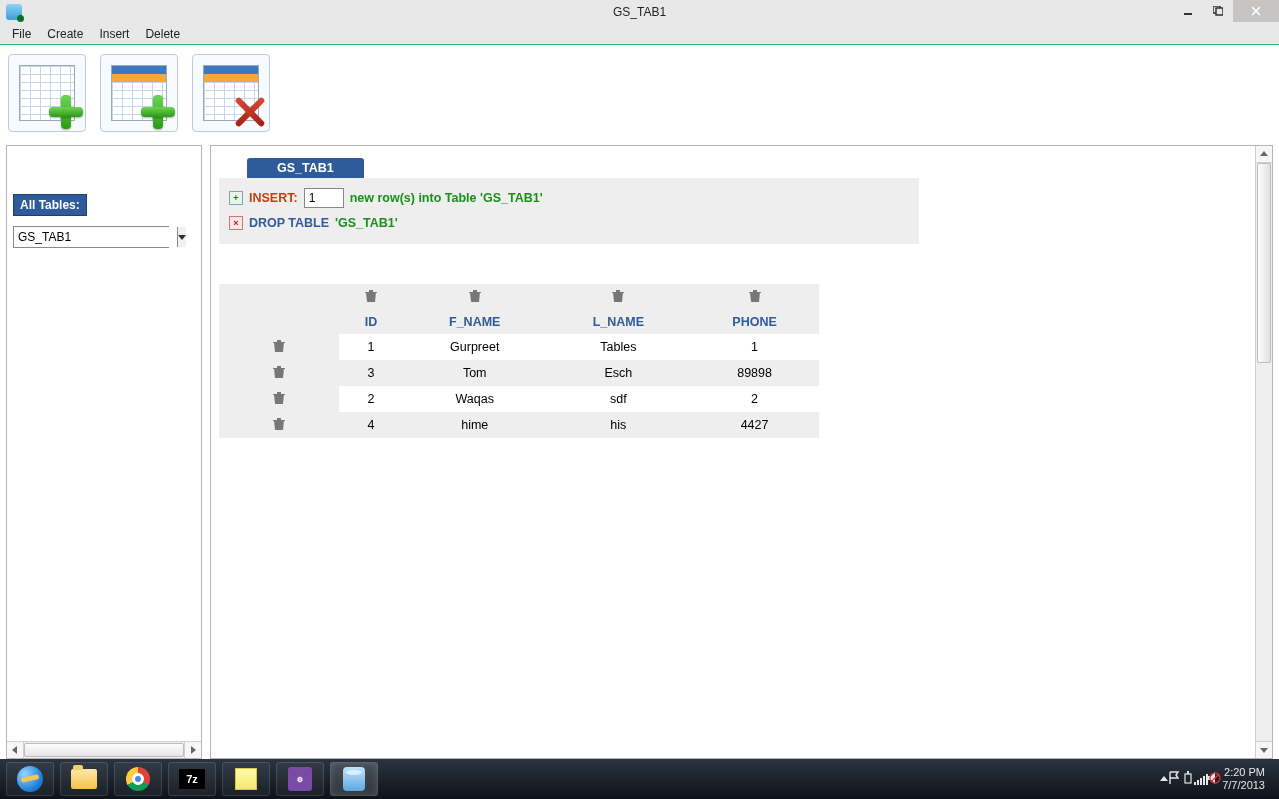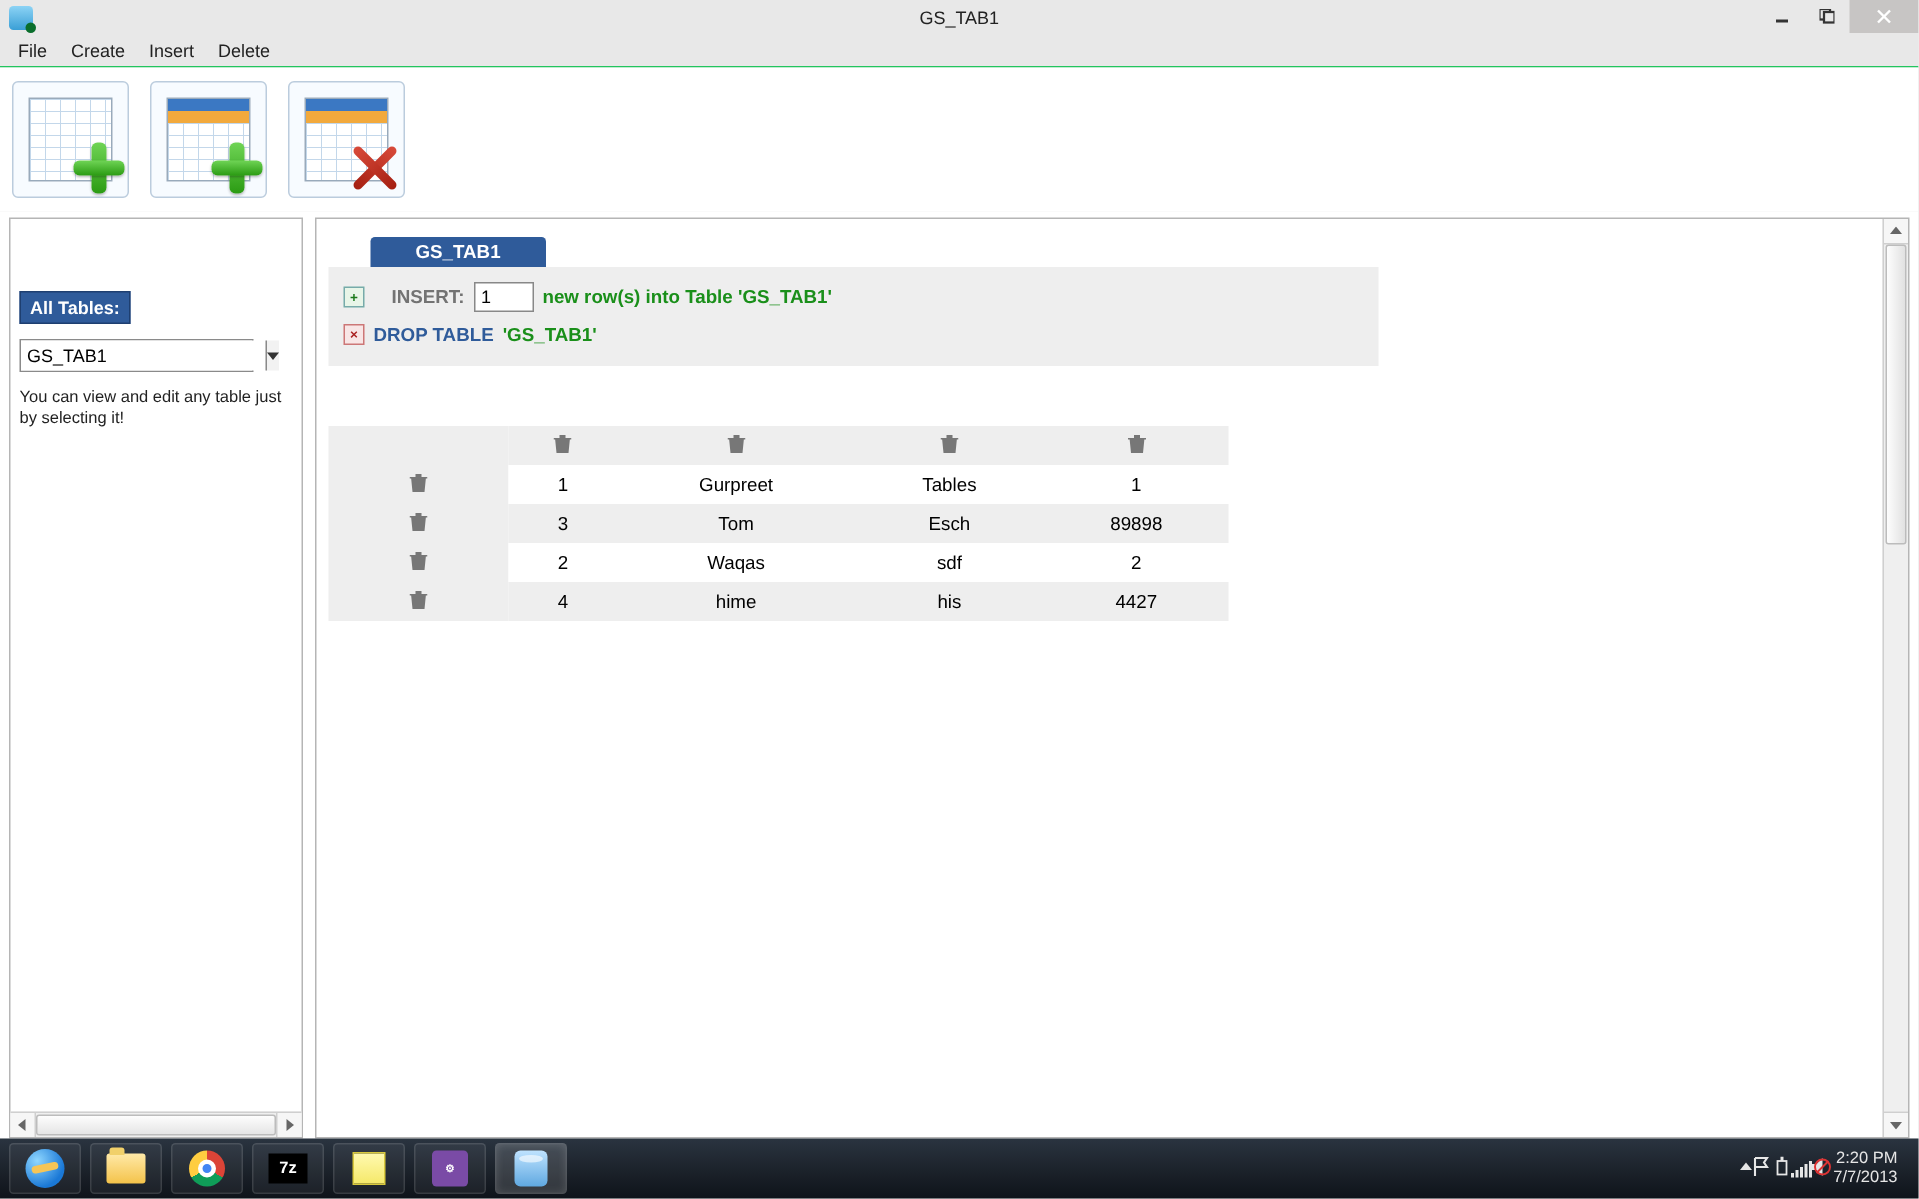--- a/index.html
+++ b/index.html
@@ -68,21 +68,21 @@
 .vscroll .vtrack { flex: 1; position: relative; }
 .vscroll .vthumb { position: absolute; left: 1px; right: 1px; top: 0; height: 200px; background: linear-gradient(90deg, #fdfdfd, #e1e1e1); border: 1px solid #bcbcbc; border-radius: 2px; }
 
 .panel { padding: 12px 8px 0 8px; }
 .tab-strip { margin-left: 28px; }
 .tab { display: inline-block; background: #2f5b9a; color: #fff; font-size: 12.5px; font-weight: bold; padding: 3px 30px; border-top-left-radius: 3px; border-top-right-radius: 3px; }
 .action-block { background: #eeeeee; padding: 6px 10px 10px 10px; width: 700px; }
 .action-row { display: flex; align-items: center; gap: 6px; padding: 4px 0; font-size: 12.5px; }
 .action-row .mini-icon { width: 14px; height: 14px; border: 1px solid #7aa; background: #e8f5e8; display: flex; align-items: center; justify-content: center; font-size: 9px; color: #1a7a1a; font-weight: bold; }
 .action-row .mini-icon.del { border-color: #c77; background: #f8e6e6; color: #a22; }
-.insert-label { color: #737373; font-weight: bold; margin-left: 12px; }
+.insert-label { color: #c2410c; font-weight: bold; }
 .insert-input { width: 40px; height: 20px; border: 1px solid #888; font-size: 12px; padding: 0 4px; text-align: left; }
 .green-text { color: #1a8f1a; font-weight: bold; }
 .drop-label { color: #2f5b9a; font-weight: bold; cursor: pointer; }
 .drop-table-name { color: #1a8f1a; font-weight: bold; }
 
 .select-bar { margin-top: 50px; background: #eeeeee; padding: 6px 8px; width: 700px; font-size: 12.5px; }
 .select-bar .kw { color: #9b1fa0; font-weight: bold; }
 .select-bar .tn { color: #1a8f1a; font-weight: bold; }
 
 .data-table { margin-top: 40px; width: 600px; border-collapse: collapse; font-size: 12.5px; }
@@ -188,21 +188,20 @@
       <div style="height:38px"></div>
       <div class="header-bar">All Tables:</div>
       <div class="combo">
         <input type="text" value="GS_TAB1" style="">
         <div class="arrow">
           <svg viewBox="0 0 8 8">
               <polygon points="0,2 8,2 4,7" fill="#333"></polygon>
             </svg>
         </div>
       </div>
-      <div class="hint">You can view and edit any table just by selecting it!</div>
     </div>
     <div class="sidebar-hscroll">
       <div class="sbtn">
           <svg width="6" height="8">
             <polygon points="5,0 5,8 0,4" fill="#666"></polygon>
           </svg>
         </div>
       <div class="track">
           <div class="thumb"></div>
         </div>
@@ -253,20 +252,27 @@
                     <svg viewBox="0 0 12 14">
                       <path d="M1 3h10l-1 10H2zM4 1h4v2H4zM0 3h12v1H0z"></path>
                     </svg>
                   </span></th>
               <th><span class="trash-icon">
                     <svg viewBox="0 0 12 14">
                       <path d="M1 3h10l-1 10H2zM4 1h4v2H4zM0 3h12v1H0z"></path>
                     </svg>
                   </span></th>
             </tr>
+            <tr class="hdr-row">
+              <th></th>
+              <th>ID</th>
+              <th>F_NAME</th>
+              <th>L_NAME</th>
+              <th>PHONE</th>
+            </tr>
           </thead>
           <tbody id="tbody">
               <tr>
                 <td class="rowdel"><span class="trash-icon">
                     <svg viewBox="0 0 12 14">
                       <path d="M1 3h10l-1 10H2zM4 1h4v2H4zM0 3h12v1H0z"></path>
                     </svg>
                   </span></td>
                 <td>1</td>
                 <td>Gurpreet</td>

